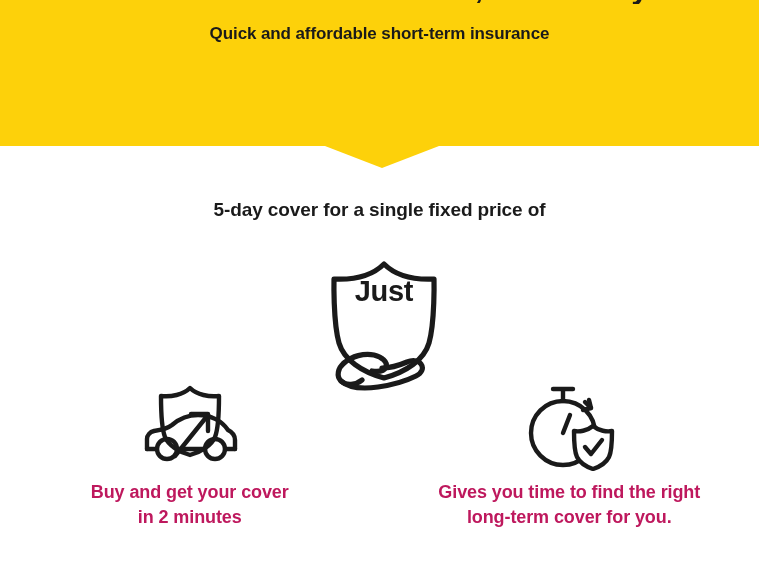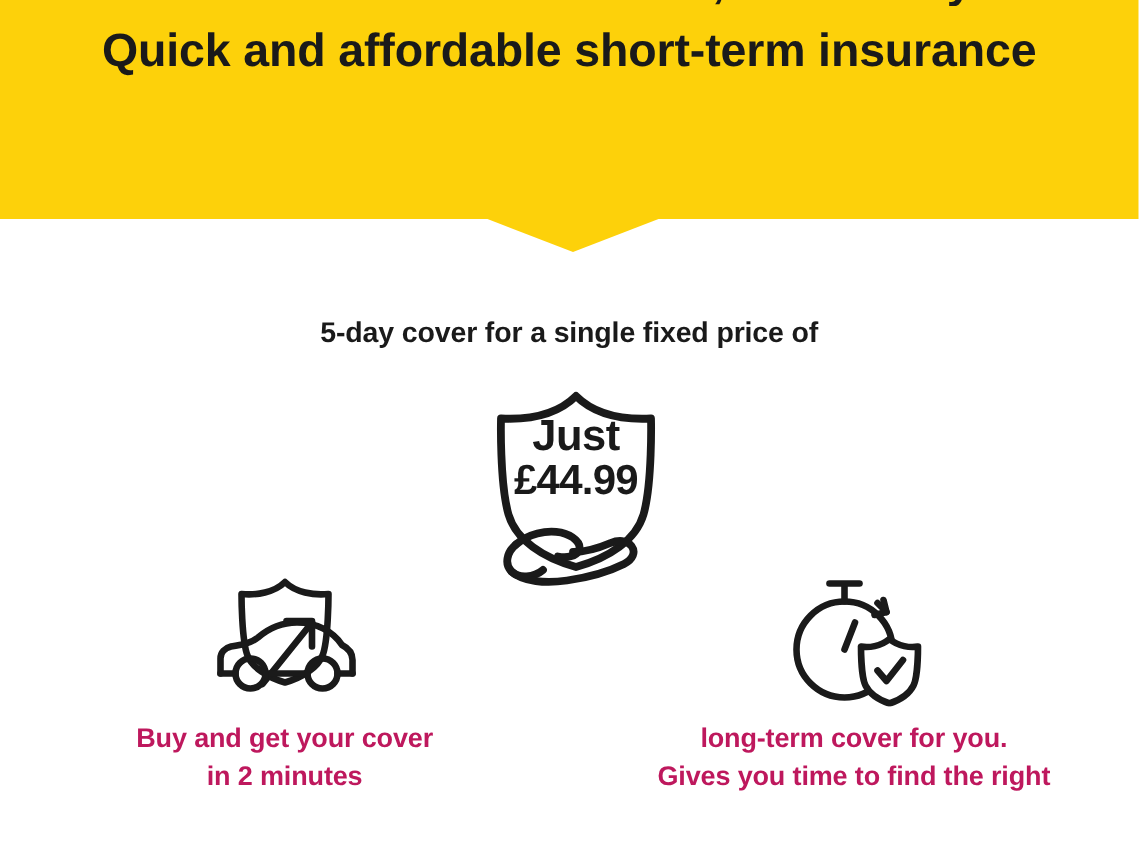--- a/index.html
+++ b/index.html
@@ -44,42 +44,42 @@
     letter-spacing: -0.2px;
     white-space: nowrap;
   }
   .hero-subtitle {
     position: absolute;
     left: 0;
     top: 17px;
     width: 759px;
     margin: 0;
     text-align: center;
-    font-size: 31px;
+    font-size: 17px;
     font-weight: bold;
     line-height: 34px;
     color: #1a1a1a;
     letter-spacing: -0.1px;
   }
   .hero-notch {
     position: absolute;
     left: 325px;
     top: 146px;
     width: 0;
     height: 0;
     border-left: 57px solid transparent;
     border-right: 57px solid transparent;
     border-top: 22px solid #fdd10a;
   }
 
   
   .price-lede {
     position: absolute;
     left: 0;
-    top: 210px;
+    top: 197px;
     width: 759px;
     margin: 0;
     text-align: center;
     font-size: 19px;
     font-weight: bold;
     line-height: 26px;
     color: #1a1a1a;
     letter-spacing: -0.1px;
   }
   .shield-wrap {
@@ -176,21 +176,20 @@
     <path d="M25 125 C 33 132, 48 133, 62 131 C 76 129, 90 125, 100 120
              C 106 117, 108 112, 105 108 C 102 104, 96 104, 91 106
              C 84 109, 74 112, 66 112"></path>
     <path d="M28 107 C 36 100, 48 97, 58 99 C 66 101, 72 106, 70 111
              C 68 115, 62 116, 56 115"></path>
   </svg>
 </div>
 
 <div class="price-text">
   <span class="price-just">Just</span>
-  <span class="price-amount">£44.99</span>
 </div>
 
 <div class="features">
 
   <div class="feature">
     <div class="feature-icon">
       <svg width="110" height="86" viewBox="0 0 110 86" fill="none" stroke="#1a1a1a" stroke-width="4.4" stroke-linecap="round" stroke-linejoin="round">
 
         <path d="M55 5 C 48 12, 36 14, 26 13 C 26 13, 26 44, 30 54
                  C 33 62, 44 69, 55 72 C 66 69, 77 62, 80 54
@@ -231,18 +230,18 @@
 
         <path d="M44 52 L 51 34"></path>
 
         <path d="M74 45 C 68 50, 60 51, 55 50 C 55 50, 55 70, 58 76
                  C 61 82, 68 86, 74 88 C 80 86, 87 82, 90 76
                  C 93 70, 93 50, 93 50 C 88 51, 80 50, 74 45 Z" fill="#ffffff"></path>
         <path d="M66 66 L 72 73 L 83 59"></path>
       </svg>
     </div>
     <p class="feature-caption">
+      <span>Gives you time to find the right</span>
       <span>long-term cover for you.</span>
-      <span>Gives you time to find the right</span>
     </p>
   </div>
 
 </div>
 
 </body></html>

